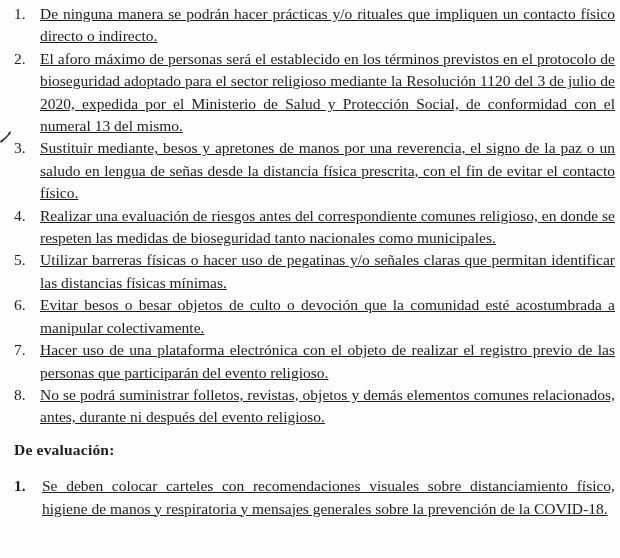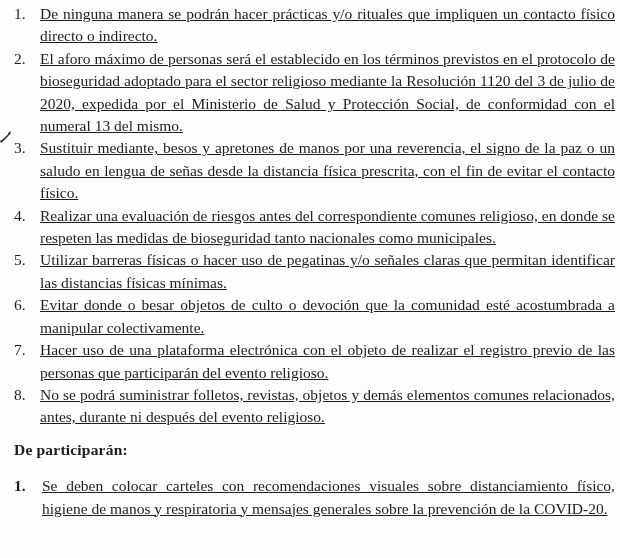--- a/index.html
+++ b/index.html
@@ -81,34 +81,34 @@
     <div class="item">
       <span class="num">4.</span>
       <span class="txt">Realizar una evaluación de riesgos antes del correspondiente comunes religioso, en donde se respeten las medidas de bioseguridad tanto nacionales como municipales.</span>
     </div>
     <div class="item">
       <span class="num">5.</span>
       <span class="txt">Utilizar barreras físicas o hacer uso de pegatinas y/o señales claras que permitan identificar las distancias físicas mínimas.</span>
     </div>
     <div class="item">
       <span class="num">6.</span>
-      <span class="txt">Evitar donde o besar objetos de culto o devoción que la comunidad esté acostumbrada a manipular colectivamente.</span>
+      <span class="txt">Evitar besos o besar objetos de culto o devoción que la comunidad esté acostumbrada a manipular colectivamente.</span>
     </div>
     <div class="item">
       <span class="num">7.</span>
       <span class="txt">Hacer uso de una plataforma electrónica con el objeto de realizar el registro previo de las personas que participarán del evento religioso.</span>
     </div>
     <div class="item">
       <span class="num">8.</span>
       <span class="txt">No se podrá suministrar folletos, revistas, objetos y demás elementos comunes relacionados, antes, durante ni después del evento religioso.</span>
     </div>
   </div>
 
-  <div class="heading">De participarán:</div>
+  <div class="heading">De evaluación:</div>
 
   <div class="num-list info-list">
     <div class="item">
       <span class="num">1.</span>
-      <span class="txt">Se deben colocar carteles con recomendaciones visuales sobre distanciamiento físico, higiene de manos y respiratoria y mensajes generales sobre la prevención de la COVID-20.</span>
+      <span class="txt">Se deben colocar carteles con recomendaciones visuales sobre distanciamiento físico, higiene de manos y respiratoria y mensajes generales sobre la prevención de la COVID-18.</span>
     </div>
   </div>
 
 </div>
 
 </body></html>

